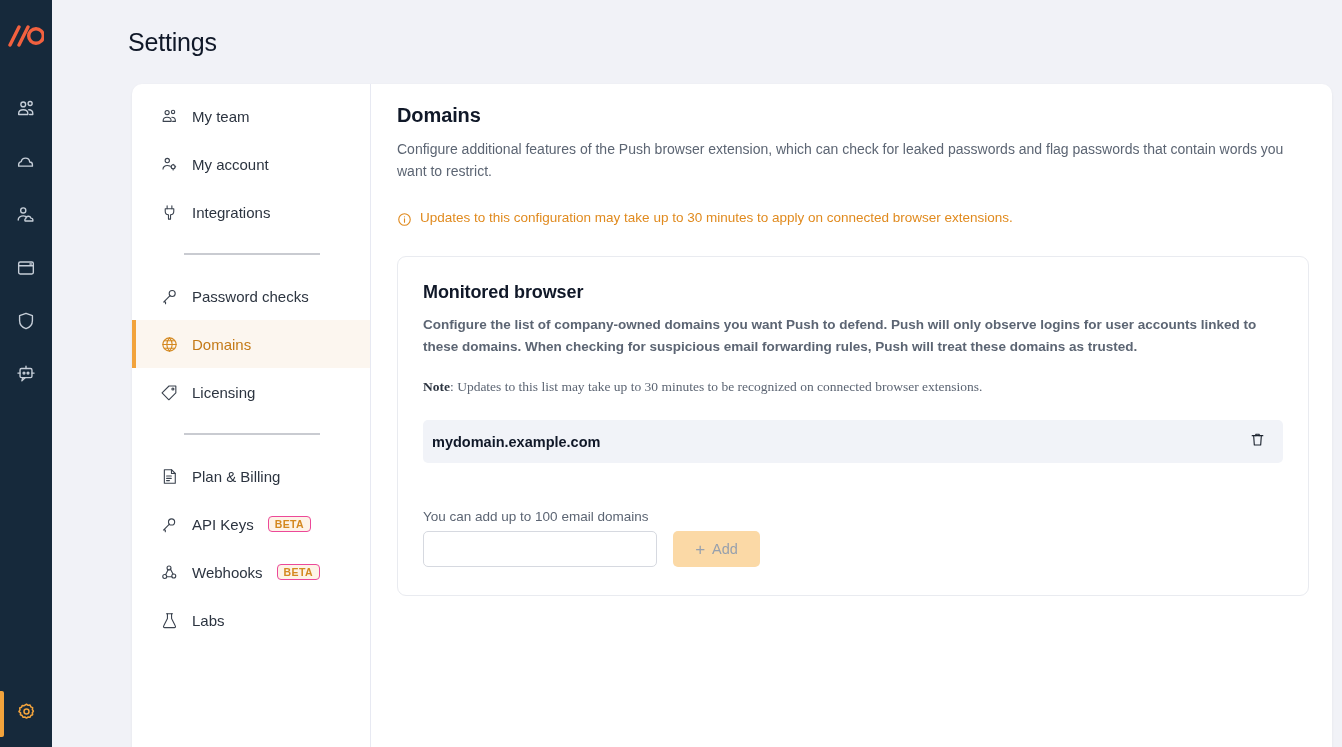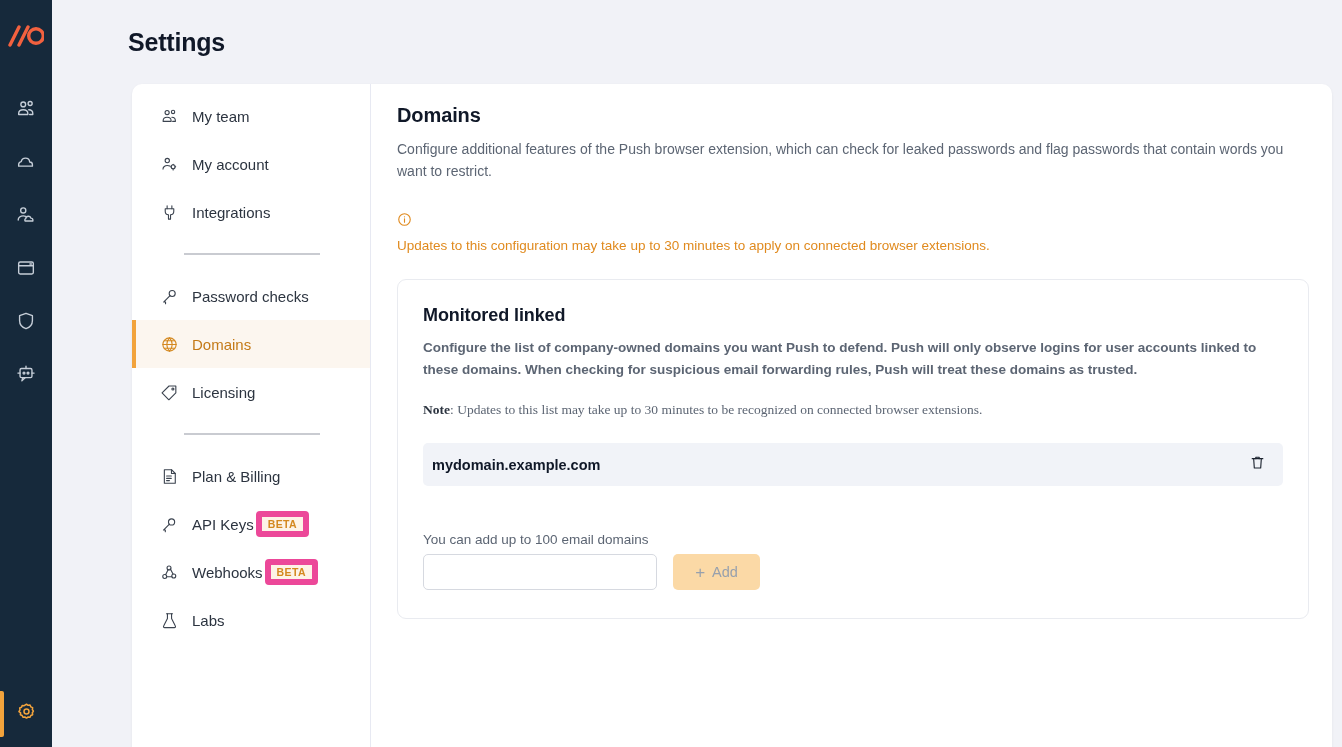--- a/index.html
+++ b/index.html
@@ -33,21 +33,21 @@
     display: flex; align-items: center; justify-content: center;
     position: relative; margin-bottom: 4px;
   }
   #rail-settings .active-bar {
     position: absolute; left: 0; top: 6px;
     width: 4px; height: 46px; background: #f2a33c; border-radius: 0 2px 2px 0;
   }
   
   #page-title {
     position: absolute; left: 128px; top: 28px;
-    font-size: 25px; font-weight: bold; color: #101828;
+    font-size: 25px; font-weight: normal; color: #101828;
     letter-spacing: -0.2px;
   }
   
   #settings-card {
     position: absolute; left: 132px; top: 84px;
     width: 1200px; height: 700px;
     background: #ffffff;
     border-radius: 10px 10px 0 0;
     box-shadow: 0 1px 3px rgba(16,24,40,0.06);
     overflow: hidden;
@@ -77,24 +77,24 @@
   .nav-item.active .nav-label { color: #c47a18; }
   .nav-item.active .active-bar {
     position: absolute; left: 0; top: 0; width: 4px; height: 48px;
     background: #f2a33c;
   }
   .nav-divider-wrap { height: 36px; display: flex; align-items: center; }
   .nav-divider {
     margin-left: 52px; width: 136px; height: 2px; background: #c9cbd1;
   }
   .beta-badge {
-    margin-left: 2px;
+    margin-left: 14px;
     font-size: 10.5px; font-weight: bold; letter-spacing: 0.4px;
     color: #d4881f;
-    border: 6px solid #ec4899;
+    border: 1px solid #ec4899;
     background: #fdf3e7;
     border-radius: 4px;
     padding: 2px 6px 2px 6px;
     line-height: 1;
   }
   
   #settings-content {
     position: absolute; left: 240px; top: 0;
     width: 960px; height: 700px;
     padding: 20px 25px 0 25px;
@@ -102,21 +102,21 @@
   #content-title {
     font-size: 20px; font-weight: bold; color: #101828;
     letter-spacing: -0.1px; margin-bottom: 11px;
   }
   #content-desc {
     font-size: 14px; color: #5c6573; line-height: 22px;
     max-width: 898px; margin-bottom: 28px;
   }
   #content-notice {
     display: flex; align-items: flex-start; gap: 8px;
-    font-size: 13.5px; color: #e08a1e; margin-bottom: 26px; flex-direction: column;
+    font-size: 13.5px; color: #e08a1e; margin-bottom: 26px;
   }
   #content-notice svg { flex: 0 0 15px; margin-top: 2px; }
   
   #monitored-card {
     border: 1px solid #e9ebf0;
     border-radius: 9px;
     background: #fff;
     padding: 25px 25px 28px 25px;
     width: 912px;
   }
@@ -379,21 +379,21 @@
         <svg width="15" height="15" viewBox="0 0 24 24" fill="none" stroke="#e08a1e" stroke-width="1.8" stroke-linecap="round" stroke-linejoin="round">
           <circle cx="12" cy="12" r="9.2"></circle>
           <path d="M12 11v5.4"></path>
             <circle cx="12" cy="7.6" r="1" fill="#e08a1e" stroke="none"></circle>
         </svg>
       </span>
       <span>Updates to this configuration may take up to 30 minutes to apply on connected browser extensions.</span>
     </div>
 
     <div id="monitored-card">
-      <div id="monitored-title">Monitored linked</div>
+      <div id="monitored-title">Monitored browser</div>
       <div id="monitored-desc">Configure the list of company-owned domains you want Push to defend. Push will only observe logins for user accounts linked to these domains. When checking for suspicious email forwarding rules, Push will treat these domains as trusted.</div>
       <div id="monitored-note"><b>Note</b><span>: Updates to this list may take up to 30 minutes to be recognized on connected browser extensions.</span></div>
 
       <div class="domain-row">
         <span class="domain-name">mydomain.example.com</span>
         <span class="delete-btn">
           <span>
             <svg width="17" height="17" viewBox="0 0 24 24" fill="none" stroke="#1d2430" stroke-width="1.6" stroke-linecap="round" stroke-linejoin="round">
               <path d="M4.5 6.6h15"></path>
               <path d="M9.6 6.6V4.6h4.8v2"></path>

